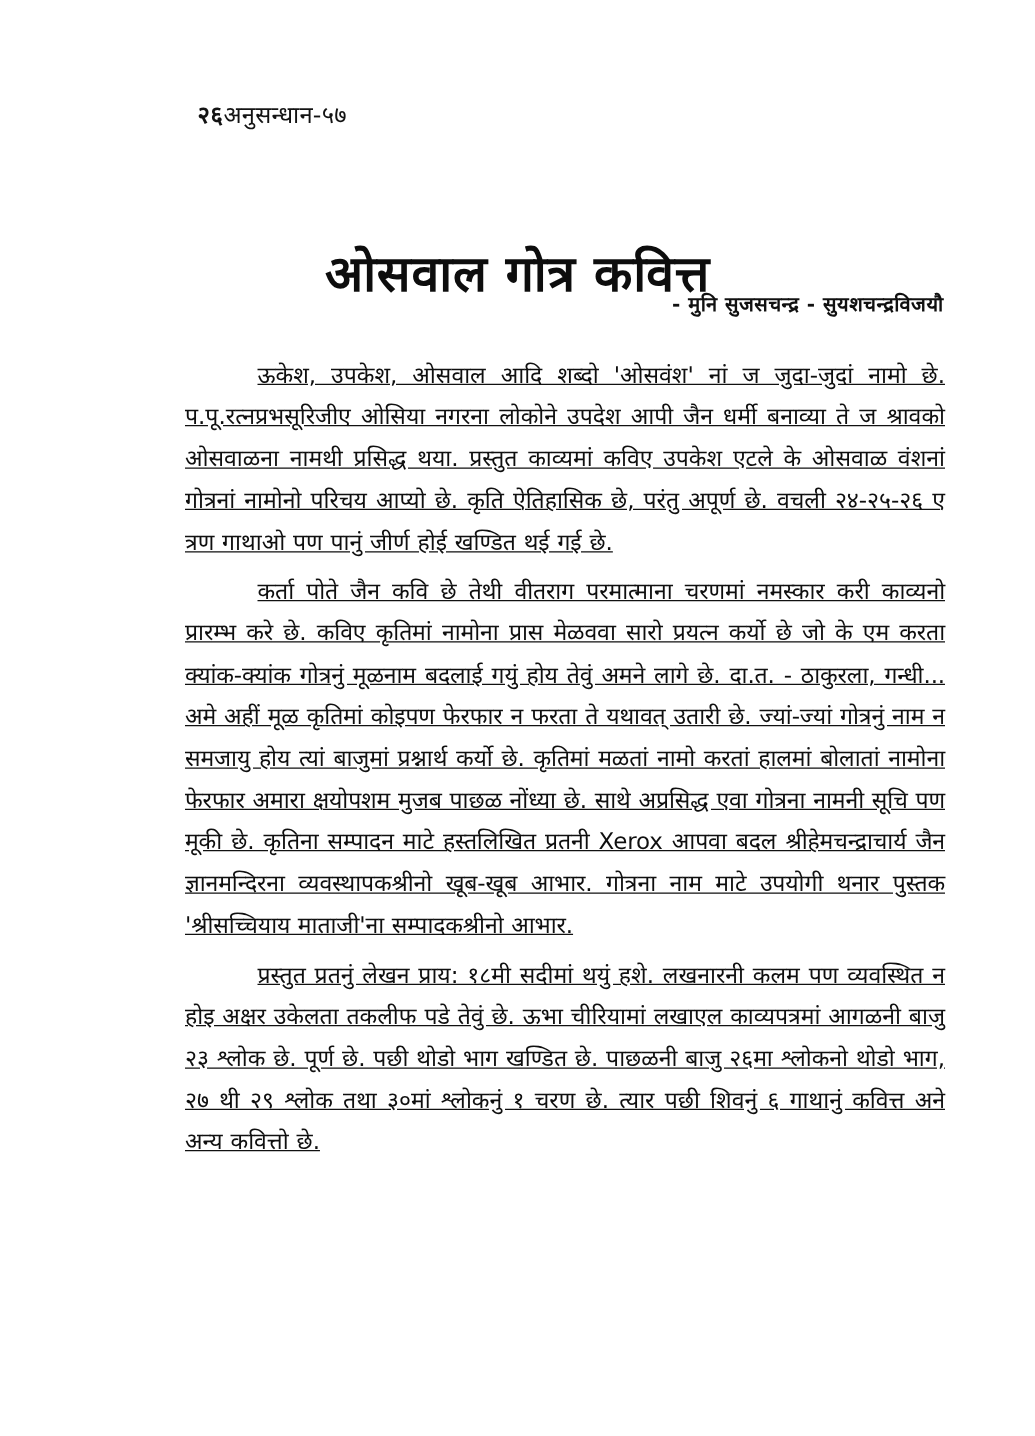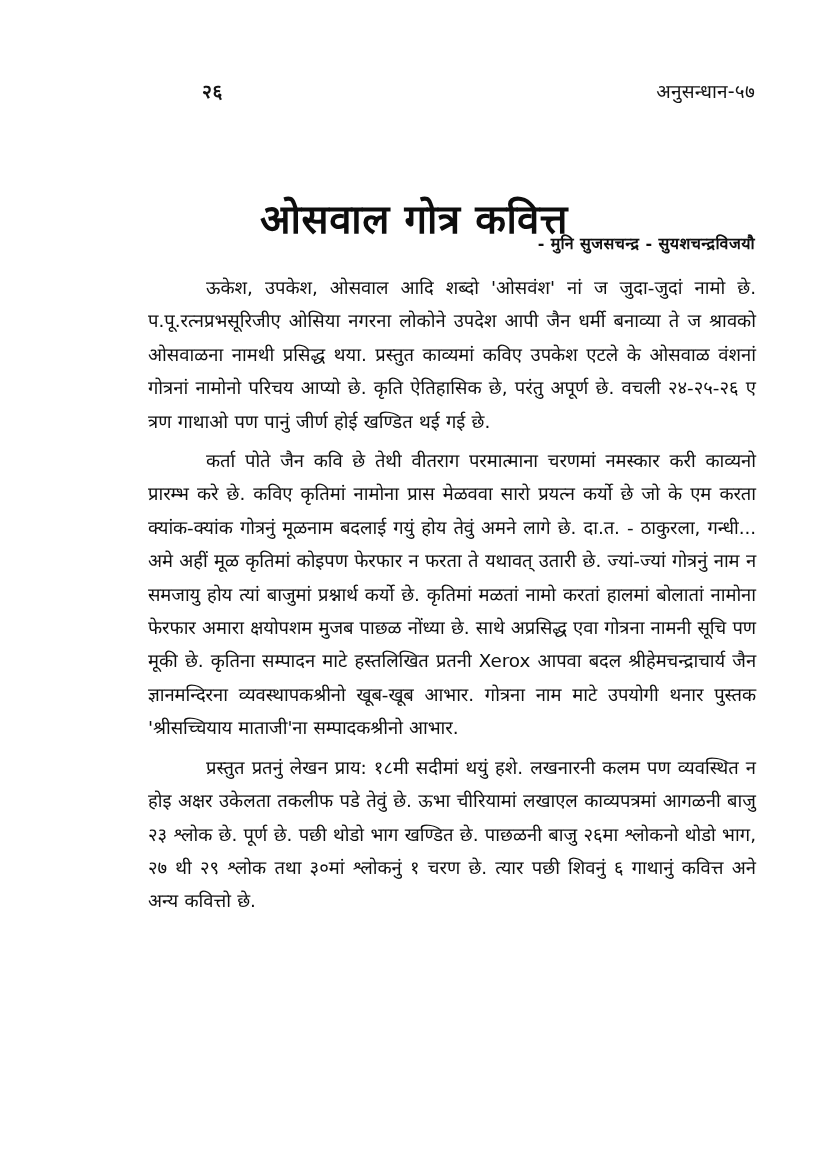--- a/index.html
+++ b/index.html
@@ -22,22 +22,20 @@
 
   
   .running-head {
     position: absolute;
     left: 158px;
     right: 73px;
     top: 78px;
     height: 30px;
     display: flex;
     align-items: baseline;
-    justify-content: space-between;
-    margin-left: 44px;
   }
   .folio {
     font-family: "DejaVu Sans", sans-serif;
     font-size: 19px;
     font-weight: 700;
     letter-spacing: 0.5px;
     color: #131313;
   }
   .journal-title {
     font-family: "DejaVu Sans", sans-serif;
@@ -71,22 +69,23 @@
     font-weight: 700;
     letter-spacing: 0.4px;
     color: #101010;
     white-space: nowrap;
   }
 
   
   .body-block {
     position: absolute;
     left: 148px;
-    top: 271px;
+    top: 284px;
     width: 608px;
+    text-decoration: underline;
   }
   .para {
     margin: 0 0 6px 0;
     font-family: "DejaVu Sans", sans-serif;
     font-size: 18.4px;
     line-height: 33.4px;
     text-align: justify;
     text-align-last: left;
     text-justify: inter-word;
     color: #0f0f0f;

